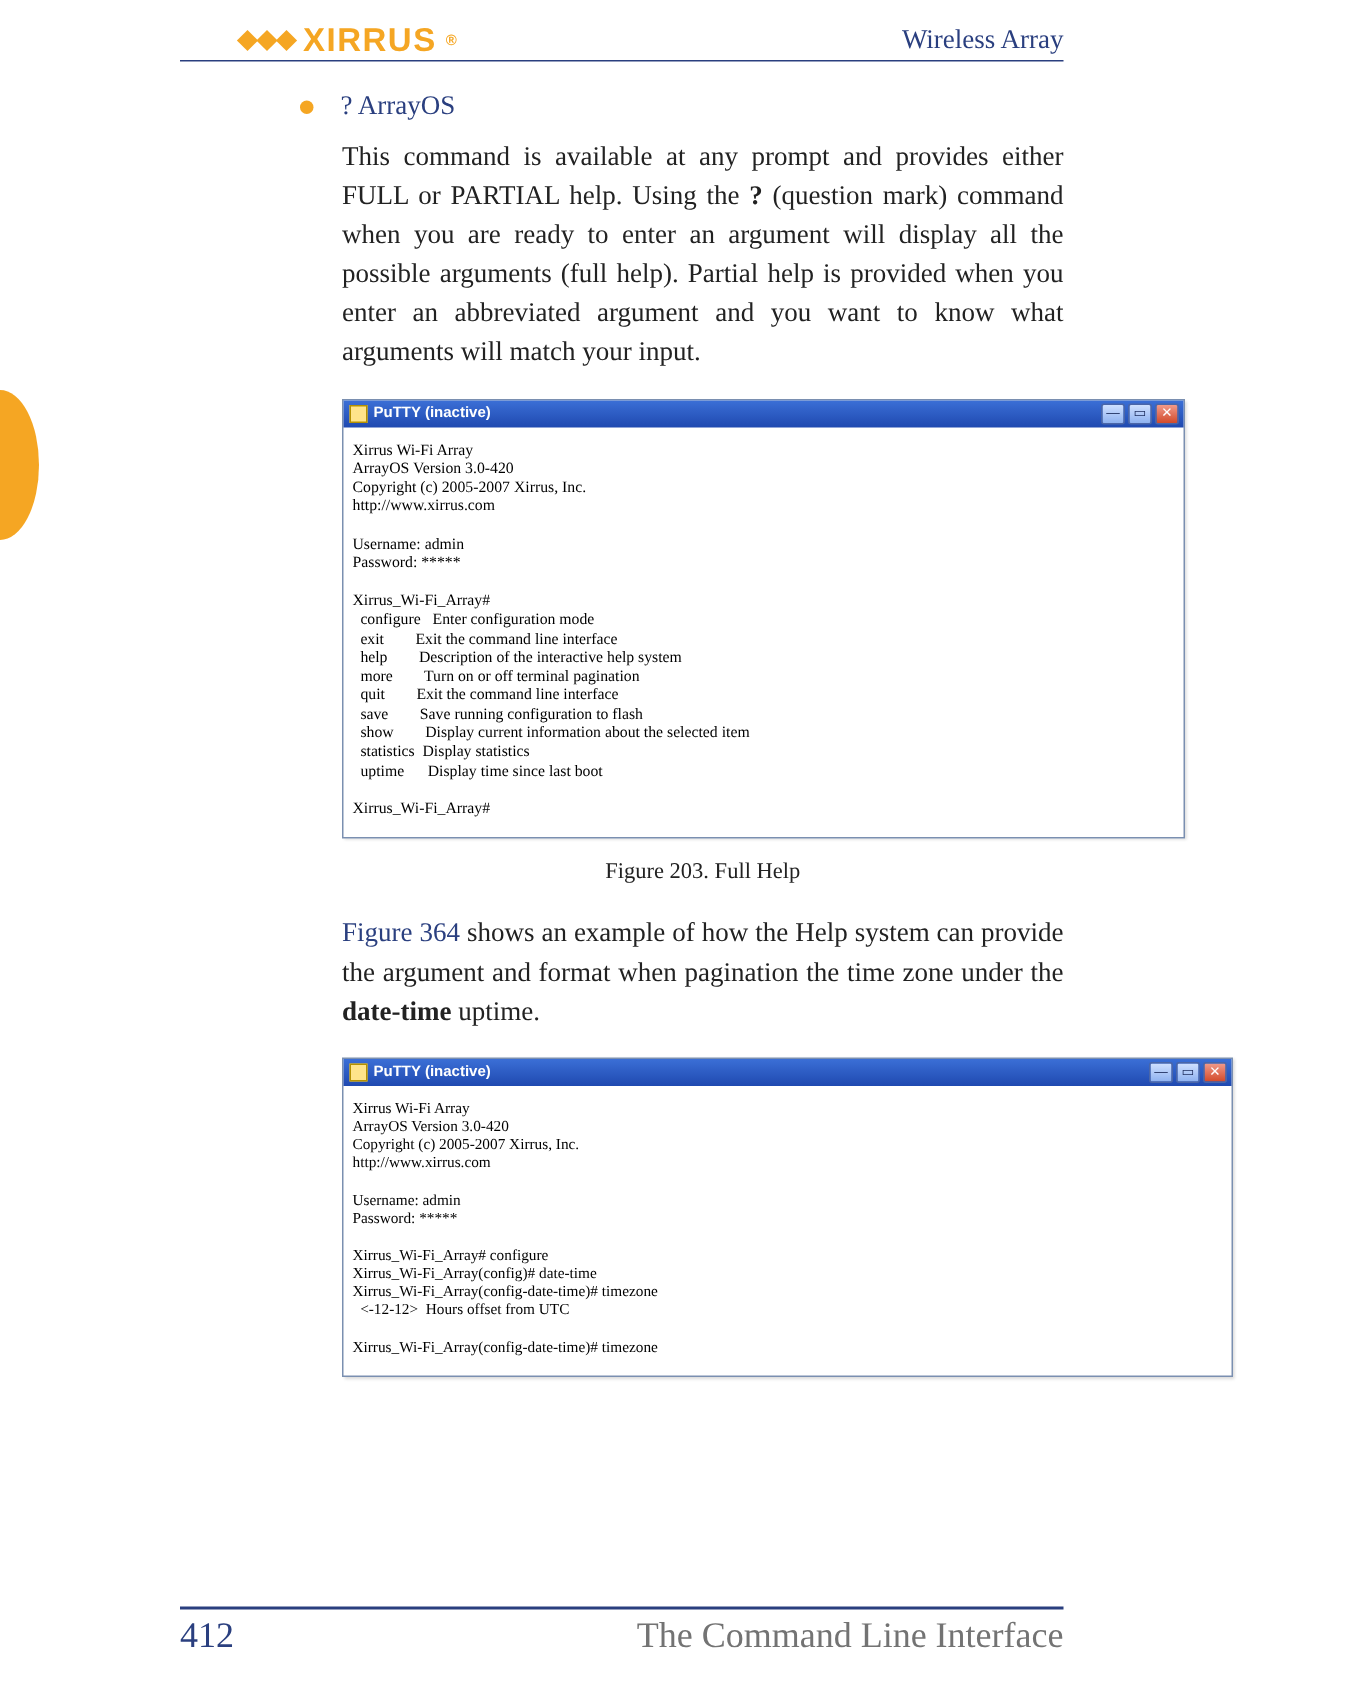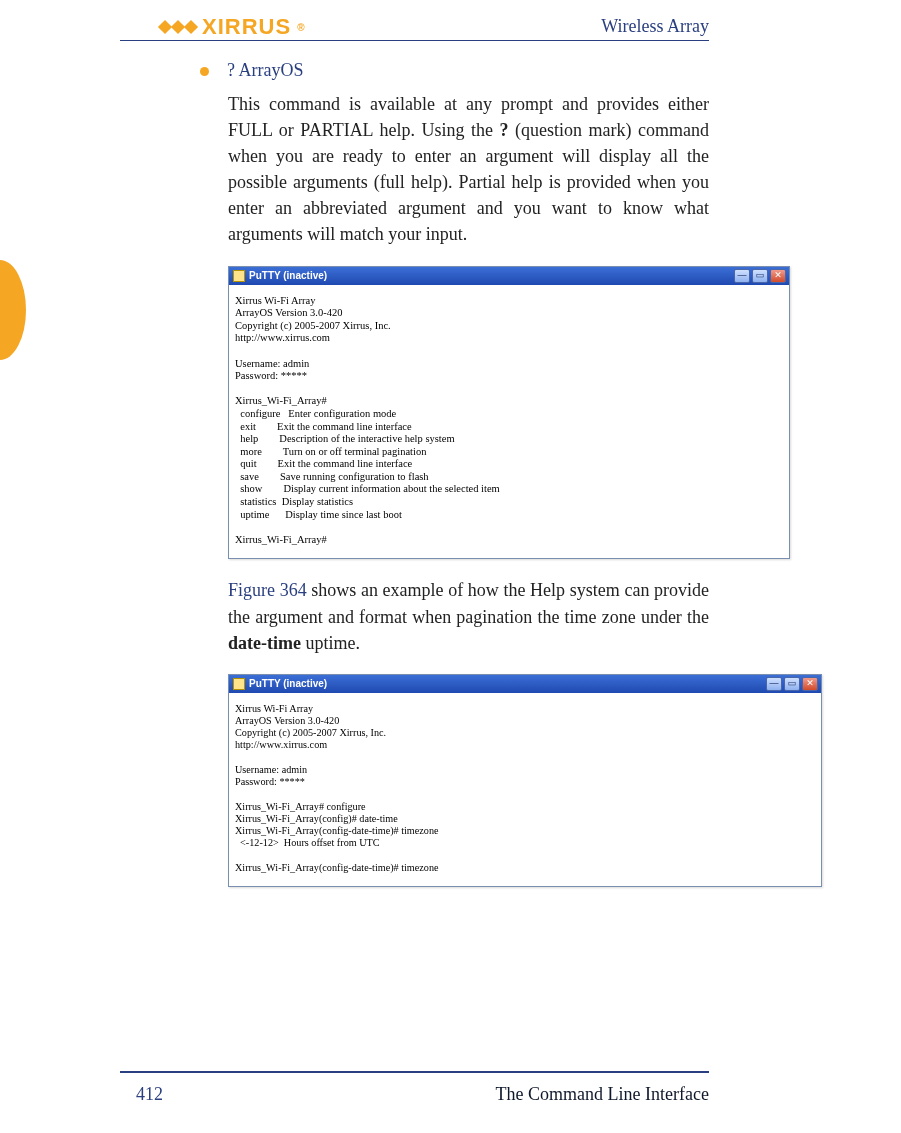--- a/index.html
+++ b/index.html
@@ -146,29 +146,29 @@
   
   .footer-rule {
     position: absolute;
     left: 120px;
     right: 60px;
     bottom: 60px;
     border-top: 2px solid #2a3f7f;
   }
   .footer {
     position: absolute;
-    left: 136px;
+    left: 120px;
     right: 60px;
     bottom: 28px;
     display: flex;
     justify-content: space-between;
-    font-size: 18px;
+    font-size: 24px;
   }
   .page-num { color: #2a3f7f; }
-  .section-name { color: #0f172a; }
+  .section-name { color: #737373; }
 </style>
 </head>
 <body>
 
 <div class="page">
 
   <div class="logo">
     <span class="shapes">
       <span class="sq"></span>
         <span class="sq"></span>
@@ -220,20 +220,21 @@
   more        Turn on or off terminal pagination
   quit        Exit the command line interface
   save        Save running configuration to flash
   show        Display current information about the selected item
   statistics  Display statistics
   uptime      Display time since last boot
 
 Xirrus_Wi-Fi_Array#</div>
     </div>
 
+    <div class="fig-caption">Figure 203. Full Help</div>
 
     <p class="body-para para2">
       <span class="figref">Figure 364 </span><span> shows an example of how the Help system can provide the argument and format when pagination the time zone under the </span><span class="dbold">date-time</span><span> uptime.</span>
     </p>
 
     <div class="putty putty2">
       <div class="titlebar">
         <div class="titlebar-left">
           <span class="app-icon"></span>
           <span class="titlebar-text">PuTTY (inactive)</span>

